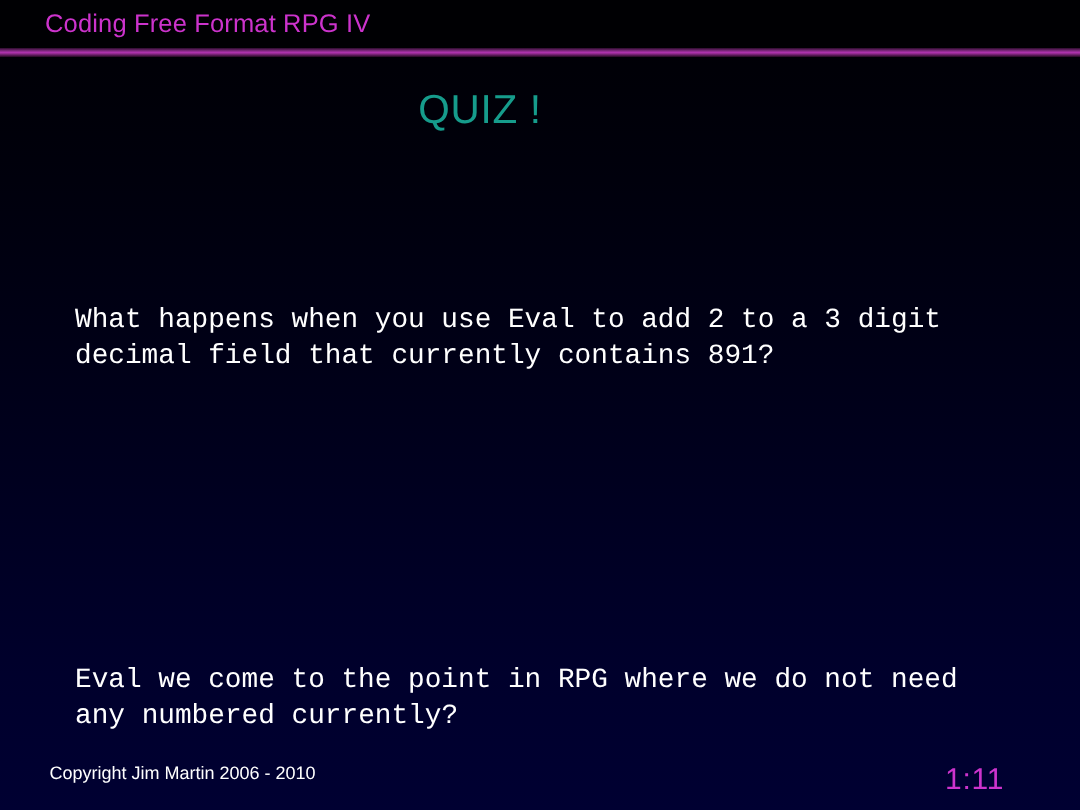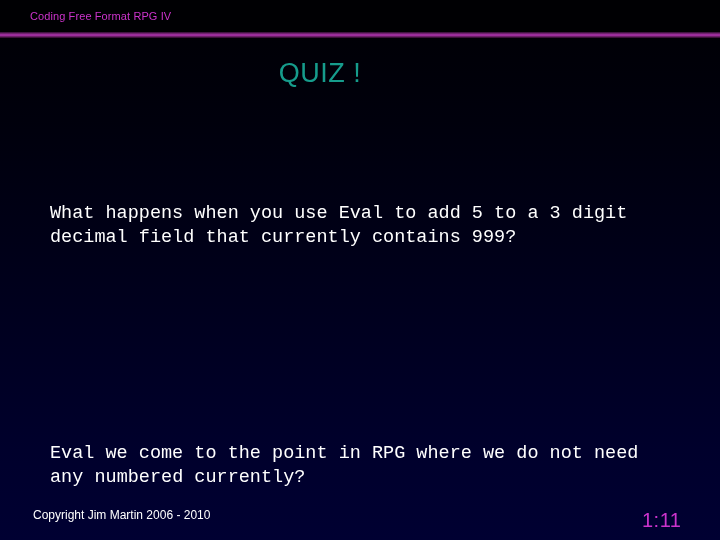--- a/index.html
+++ b/index.html
@@ -39,21 +39,21 @@
     width: 720px;
     height: 33px;
     background: #000003;
   }
 
   #header-title {
     position: absolute;
     left: 30px;
     top: 5px;
     font-family: "Liberation Sans", sans-serif;
-    font-size: 11px;
+    font-size: 17px;
     font-weight: normal;
     color: #cc33cc;
     letter-spacing: 0.1px;
     white-space: nowrap;
     line-height: 22px;
   }
 
   #header-divider {
     position: absolute;
     left: 0;
@@ -124,40 +124,39 @@
   #clock {
     position: absolute;
     left: 630px;
     top: 508px;
     font-family: "Liberation Sans", sans-serif;
     font-size: 20px;
     color: #cc33cc;
     white-space: nowrap;
     line-height: 24px;
     letter-spacing: 0.5px;
-    margin-left: 12px;
   }
 </style>
 </head>
 <body>
 
 <div id="slide">
 
   <div id="header-bar"></div>
 
   <div id="header-title">Coding Free Format RPG IV</div>
 
   <div id="header-divider"></div>
 
   <div id="quiz-heading">QUIZ !</div>
 
   <div id="body-block">
 
-    <div class="q-para"><span>What happens when you use Eval to add 5 to a 3 digit</span>
-<span>decimal field that currently contains 999?</span></div>
+    <div class="q-para"><span>What happens when you use Eval to add 2 to a 3 digit</span>
+<span>decimal field that currently contains 891?</span></div>
 
     <div class="q-gap-1"></div>
 
     <div class="q-para"><span>Eval we come to the point in RPG where we do not need</span>
 <span>any </span><span class="underlined">numbered</span><span> currently?</span></div>
 
     
 
     
 

